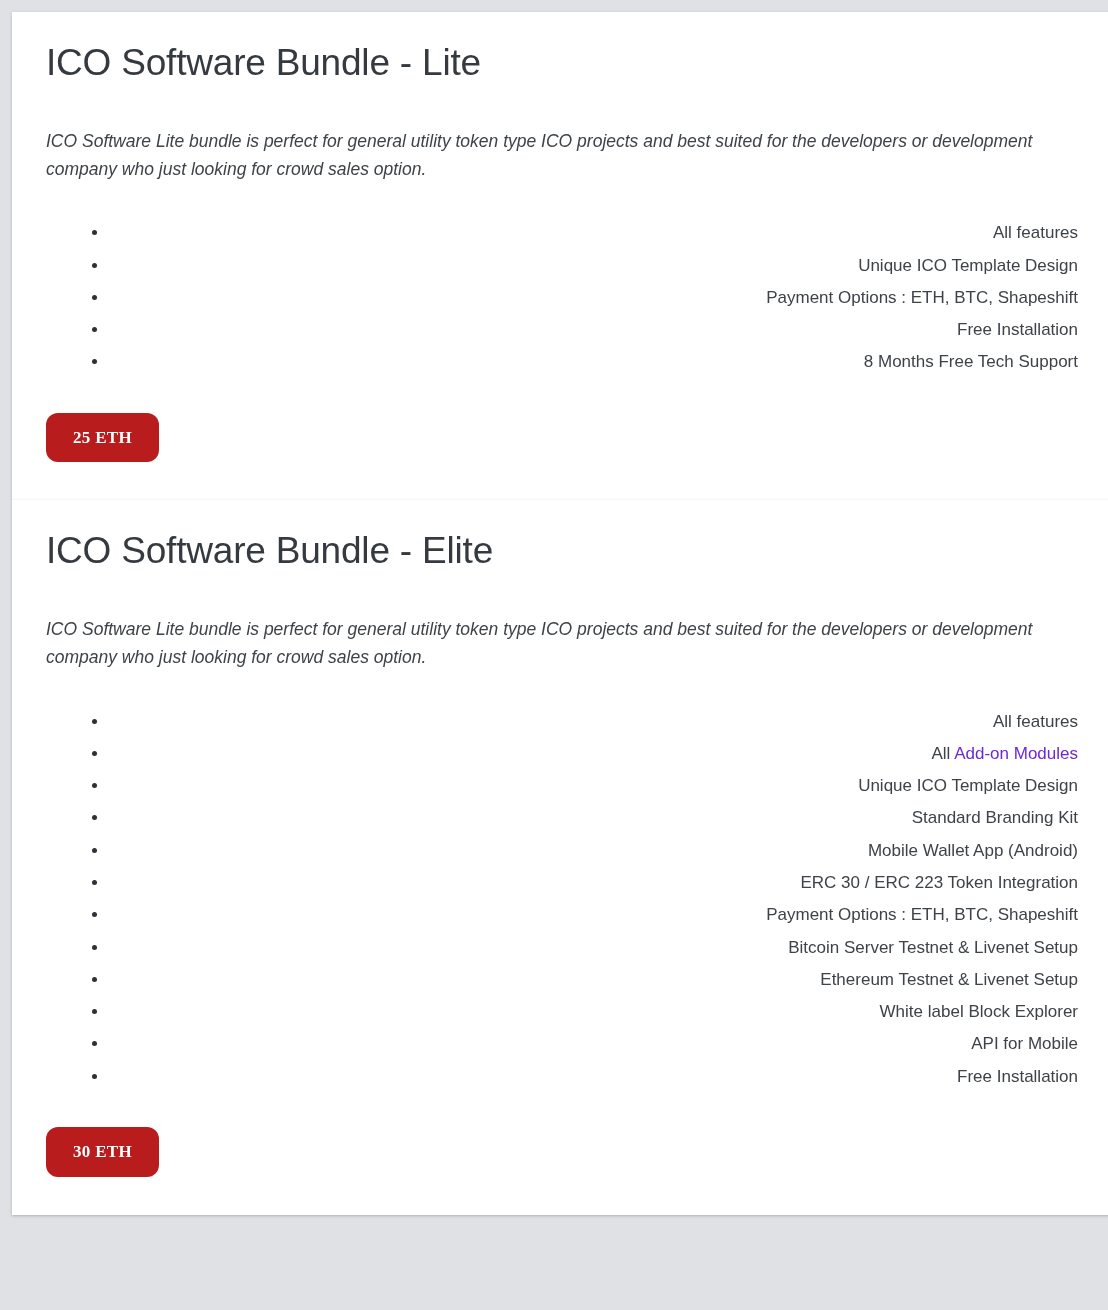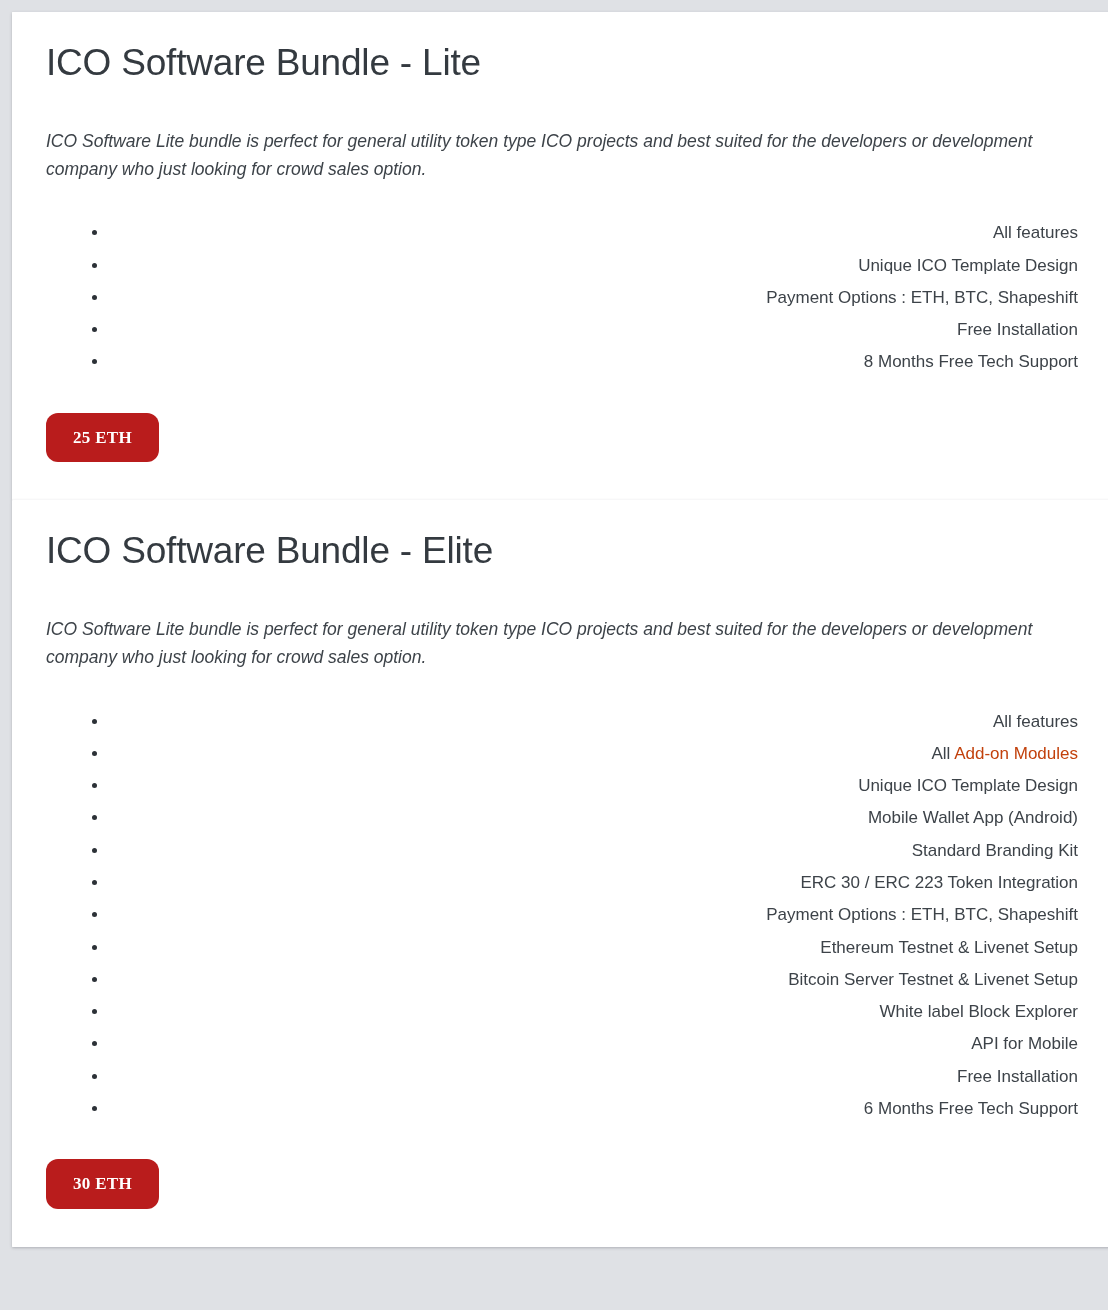--- a/index.html
+++ b/index.html
@@ -63,21 +63,21 @@
     position: absolute;
     left: 0;
     top: 13px;
     width: 5px;
     height: 5px;
     border-radius: 50%;
     background: #2c3137;
   }
   .feature-list li a,
   .feature-list li .link {
-    color: #c2410c;
+    color: #6d28d9;
     text-decoration: none;
     cursor: pointer;
   }
   .price-button {
     display: inline-block;
     margin-top: 34px;
     background: #b91c1c;
     color: #ffffff;
     font-size: 17px;
     font-weight: bold;
@@ -108,27 +108,26 @@
     <button class="price-button">25 ETH</button>
   </section>
 
   <section class="card">
     <h1 class="card-title">ICO Software Bundle - Elite</h1>
     <p class="card-desc">ICO Software Lite bundle is perfect for general utility token type ICO projects and best suited for the developers or development company who just looking for crowd sales option.</p>
     <ul class="feature-list">
         <li><span>All features</span></li>
         <li><span>All </span><a class="link">Add-on Modules</a></li>
         <li><span>Unique ICO Template Design</span></li>
+        <li><span>Standard Branding Kit</span></li>
         <li><span>Mobile Wallet App (Android)</span></li>
-        <li><span>Standard Branding Kit</span></li>
         <li><span>ERC 30 / ERC 223 Token Integration</span></li>
         <li><span>Payment Options : ETH, BTC, Shapeshift</span></li>
+        <li><span>Bitcoin Server Testnet &amp; Livenet Setup</span></li>
         <li><span>Ethereum Testnet &amp; Livenet Setup</span></li>
-        <li><span>Bitcoin Server Testnet &amp; Livenet Setup</span></li>
         <li><span>White label Block Explorer</span></li>
         <li><span>API for Mobile</span></li>
         <li><span>Free Installation</span></li>
-        <li><span>6 Months Free Tech Support</span></li>
       </ul>
     <button class="price-button">30 ETH</button>
   </section>
 
 </div>
 
 </body></html>

